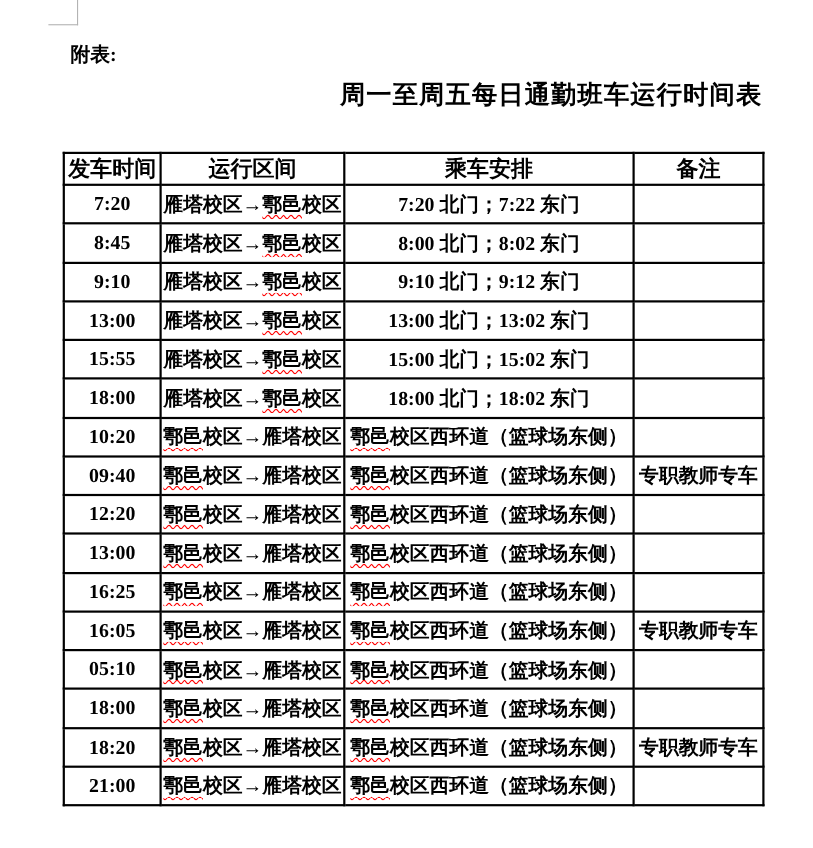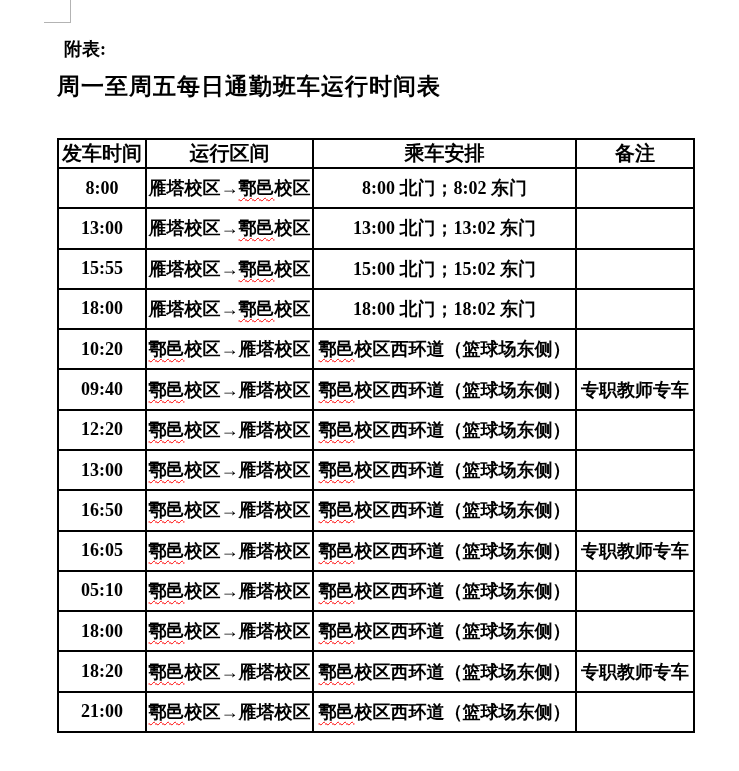--- a/index.html
+++ b/index.html
@@ -18,21 +18,21 @@
   .corner-mark-h {
     position: absolute; left: 44px; top: 22px;
     width: 27px; height: 1px; background: #b3b3b3;
   }
   .appendix-label {
     position: absolute; left: 64px; top: 26px;
     font-size: 18px; font-weight: 700; margin-top: 11px;
   }
   .page-title {
     position: absolute; left: 57px; top: 71px; width: 636px;
-    text-align: left;
+    text-align: right;
     font-size: 23px; font-weight: 700;
     letter-spacing: 1px;
   }
   table.schedule {
     position: absolute; left: 57px; top: 138px;
     width: 636px; height: 595px;
     border-collapse: collapse;
     table-layout: fixed;
   }
   table.schedule th, table.schedule td {
@@ -78,23 +78,35 @@
   <thead>
     <tr>
       <th>发车时间</th>
       <th>运行区间</th>
       <th>乘车安排</th>
       <th>备注</th>
     </tr>
   </thead>
   <tbody id="schedule-rows">
       <tr>
-        <td class="cell-time">8:00</td>
+        <td class="cell-time">7:20</td>
+        <td class="cell-route">雁塔校区→<span class="sq">鄠邑</span>校区</td>
+        <td class="cell-boarding">7:20 北门；7:22 东门</td>
+        <td class="cell-note"></td>
+      </tr>
+      <tr>
+        <td class="cell-time">8:45</td>
         <td class="cell-route">雁塔校区→<span class="sq">鄠邑</span>校区</td>
         <td class="cell-boarding">8:00 北门；8:02 东门</td>
+        <td class="cell-note"></td>
+      </tr>
+      <tr>
+        <td class="cell-time">9:10</td>
+        <td class="cell-route">雁塔校区→<span class="sq">鄠邑</span>校区</td>
+        <td class="cell-boarding">9:10 北门；9:12 东门</td>
         <td class="cell-note"></td>
       </tr>
       <tr>
         <td class="cell-time">13:00</td>
         <td class="cell-route">雁塔校区→<span class="sq">鄠邑</span>校区</td>
         <td class="cell-boarding">13:00 北门；13:02 东门</td>
         <td class="cell-note"></td>
       </tr>
       <tr>
         <td class="cell-time">15:55</td>
@@ -126,21 +138,21 @@
         <td class="cell-boarding"><span class="sq">鄠邑</span>校区西环道（篮球场东侧）</td>
         <td class="cell-note"></td>
       </tr>
       <tr>
         <td class="cell-time">13:00</td>
         <td class="cell-route"><span class="sq">鄠邑</span>校区→雁塔校区</td>
         <td class="cell-boarding"><span class="sq">鄠邑</span>校区西环道（篮球场东侧）</td>
         <td class="cell-note"></td>
       </tr>
       <tr>
-        <td class="cell-time">16:50</td>
+        <td class="cell-time">16:25</td>
         <td class="cell-route"><span class="sq">鄠邑</span>校区→雁塔校区</td>
         <td class="cell-boarding"><span class="sq">鄠邑</span>校区西环道（篮球场东侧）</td>
         <td class="cell-note"></td>
       </tr>
       <tr>
         <td class="cell-time">16:05</td>
         <td class="cell-route"><span class="sq">鄠邑</span>校区→雁塔校区</td>
         <td class="cell-boarding"><span class="sq">鄠邑</span>校区西环道（篮球场东侧）</td>
         <td class="cell-note">专职教师专车</td>
       </tr>

